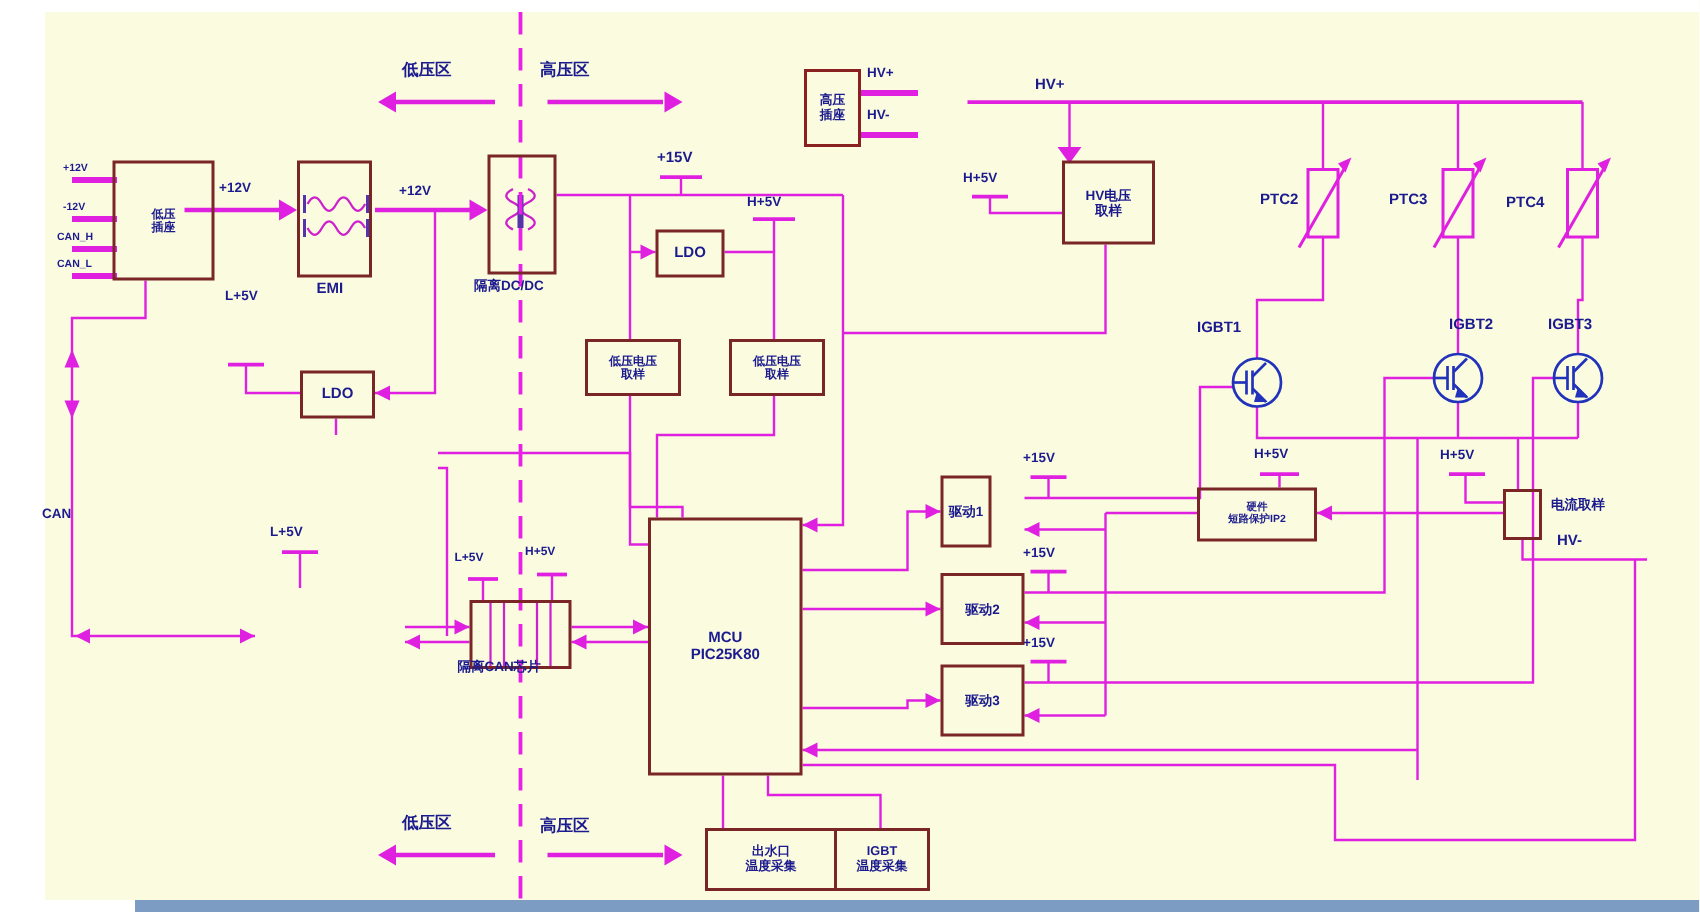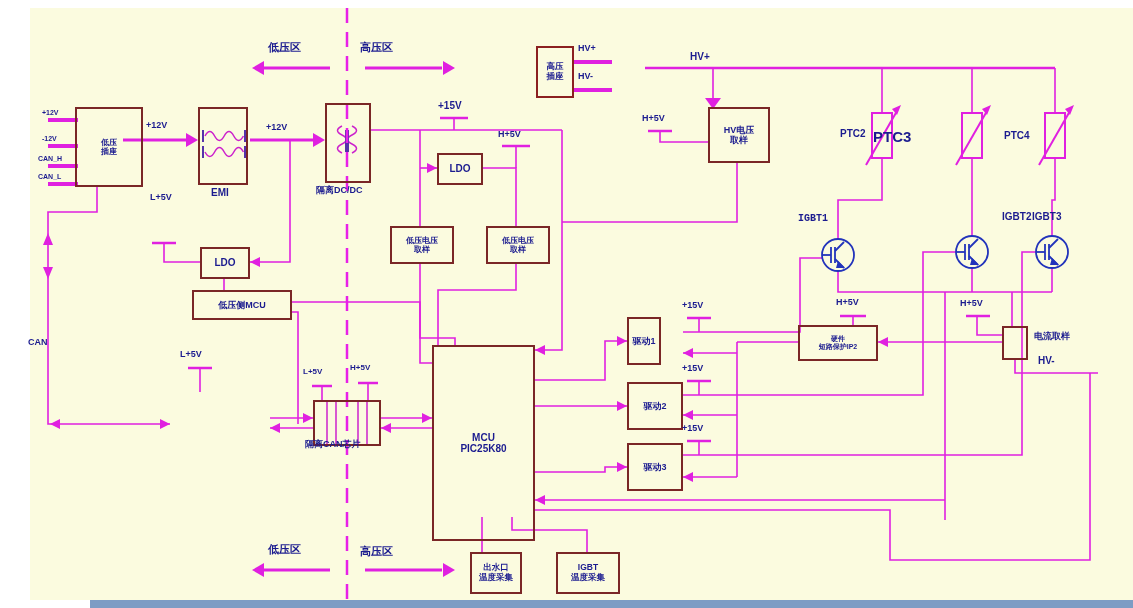--- a/index.html
+++ b/index.html
@@ -228,33 +228,30 @@
     <span>插座</span>
   </div>
   <div class="blk" style="left:198px;top:107px;width:50px;height:78px;"></div>
   <div class="blk" style="left:325px;top:103px;width:46px;height:80px;"></div>
   <div class="blk" style="left:437px;top:153px;width:46px;height:32px;font-size:10px;">
     <span>LDO</span>
   </div>
   <div class="blk" style="left:200px;top:247px;width:50px;height:32px;font-size:10px;">
     <span>LDO</span>
   </div>
-  <div class="blk" style="left:192px;top:290px;width:100px;height:30px;font-size:9px;">
-    <span>低压侧MCU</span>
-  </div>
   <div class="blk" style="left:390px;top:226px;width:64px;height:38px;font-size:8px;">
     <span>低压电压</span>
     <span>取样</span>
   </div>
   <div class="blk" style="left:486px;top:226px;width:64px;height:38px;font-size:8px;">
     <span>低压电压</span>
     <span>取样</span>
   </div>
   <div class="blk" style="left:313px;top:400px;width:68px;height:46px;"></div>
-  <div class="blk" style="left:432px;top:345px;width:103px;height:196px;font-size:10px;">
+  <div class="blk" style="left:432px;top:345px;width:103px;height:172px;font-size:10px;">
     <span>MCU</span>
     <span>PIC25K80</span>
   </div>
   <div class="blk" style="left:627px;top:317px;width:34px;height:48px;font-size:9px;text-align:right;">
     <span>驱动1</span>
   </div>
   <div class="blk" style="left:627px;top:382px;width:56px;height:48px;font-size:9px;">
     <span>驱动2</span>
   </div>
   <div class="blk" style="left:627px;top:443px;width:56px;height:48px;font-size:9px;">
@@ -266,21 +263,21 @@
   </div>
   <div class="blk" style="left:708px;top:107px;width:62px;height:56px;font-size:9px;text-align:center;">
     <span>HV电压</span>
     <span>取样</span>
   </div>
   <div class="blk" style="left:536px;top:46px;width:38px;height:52px;font-size:8.5px;border-color:#8b2020;">
     <span>高压</span>
     <span>插座</span>
   </div>
   <div class="blk" style="left:1002px;top:326px;width:26px;height:34px;"></div>
-  <div class="blk" style="left:470px;top:552px;width:52px;height:42px;font-size:8.5px;">
+  <div class="blk" style="left:470px;top:552px;width:88px;height:42px;font-size:8.5px;">
     <span>出水口</span>
     <span>温度采集</span>
   </div>
   <div class="blk" style="left:556px;top:552px;width:64px;height:42px;font-size:8.5px;">
     <span>IGBT</span>
     <span>温度采集</span>
   </div>
 
   <span class="lbl" style="left:268px;top:42px;font-size:11px;">低压区</span>
   <span class="lbl" style="left:360px;top:42px;font-size:11px;">高压区</span>
@@ -304,24 +301,24 @@
   <span class="lbl" style="left:303px;top:368px;font-size:8px;">L+5V</span>
   <span class="lbl" style="left:350px;top:364px;font-size:8px;">H+5V</span>
   <span class="lbl" style="left:305px;top:440px;font-size:9px;">隔离CAN芯片</span>
 
   <span class="lbl" style="left:578px;top:44px;font-size:9px;">HV+</span>
   <span class="lbl" style="left:578px;top:72px;font-size:9px;">HV-</span>
   <span class="lbl" style="left:690px;top:52px;font-size:10px;">HV+</span>
   <span class="lbl" style="left:642px;top:114px;font-size:9px;">H+5V</span>
 
   <span class="lbl" style="left:840px;top:129px;font-size:10px;">PTC2</span>
-  <span class="lbl" style="left:873px;top:129px;font-size:15px;">PTC3</span>
+  <span class="lbl" style="left:926px;top:129px;font-size:10px;">PTC3</span>
   <span class="lbl" style="left:1004px;top:131px;font-size:10px;">PTC4</span>
-  <span class="lbl" style="left:798px;top:214px;font-size:10px;font-family:Liberation Mono, monospace;">IGBT1</span>
-  <span class="lbl" style="left:968px;top:212px;font-size:10px;padding-left:34px;">IGBT2</span>
+  <span class="lbl" style="left:798px;top:214px;font-size:10px;">IGBT1</span>
+  <span class="lbl" style="left:932px;top:212px;font-size:10px;padding-left:34px;">IGBT2</span>
   <span class="lbl" style="left:1032px;top:212px;font-size:10px;">IGBT3</span>
 
   <span class="lbl" style="left:682px;top:301px;font-size:9px;">+15V</span>
   <span class="lbl" style="left:682px;top:364px;font-size:9px;">+15V</span>
   <span class="lbl" style="left:682px;top:424px;font-size:9px;">+15V</span>
   <span class="lbl" style="left:836px;top:298px;font-size:9px;">H+5V</span>
   <span class="lbl" style="left:960px;top:299px;font-size:9px;">H+5V</span>
   <span class="lbl" style="left:1034px;top:332px;font-size:9px;text-align:center;">电流取样</span>
   <span class="lbl" style="left:1038px;top:356px;font-size:10px;">HV-</span>
 

